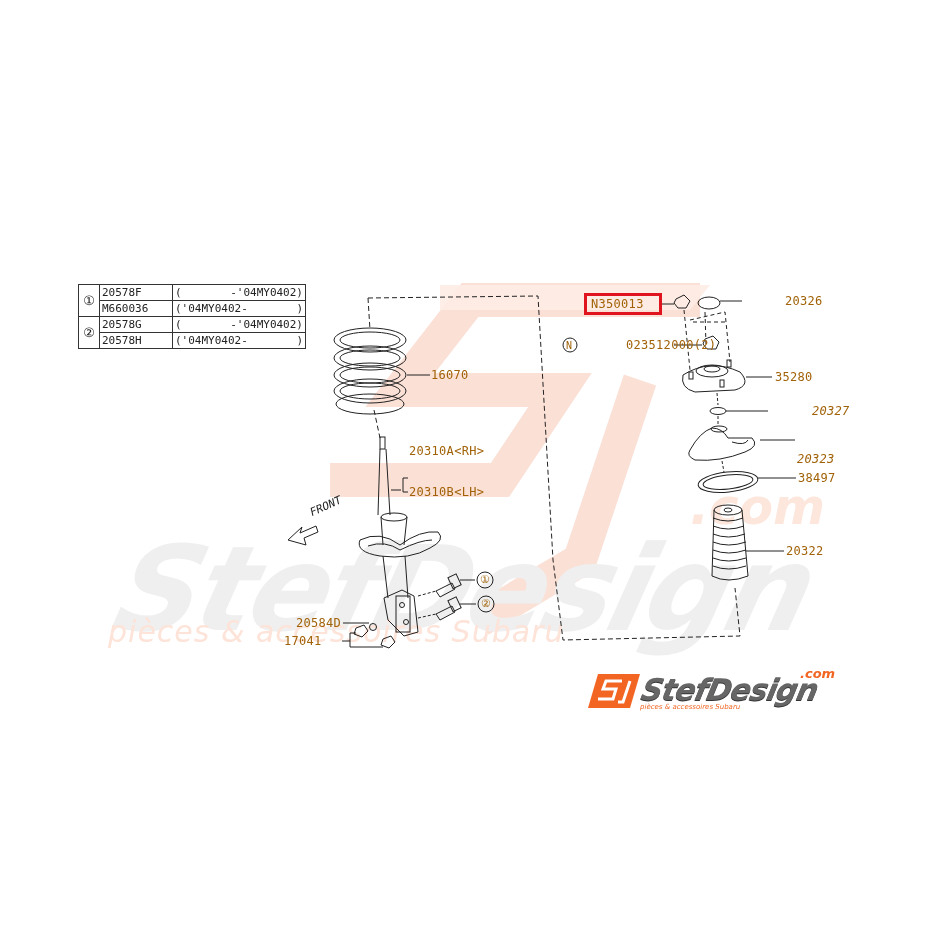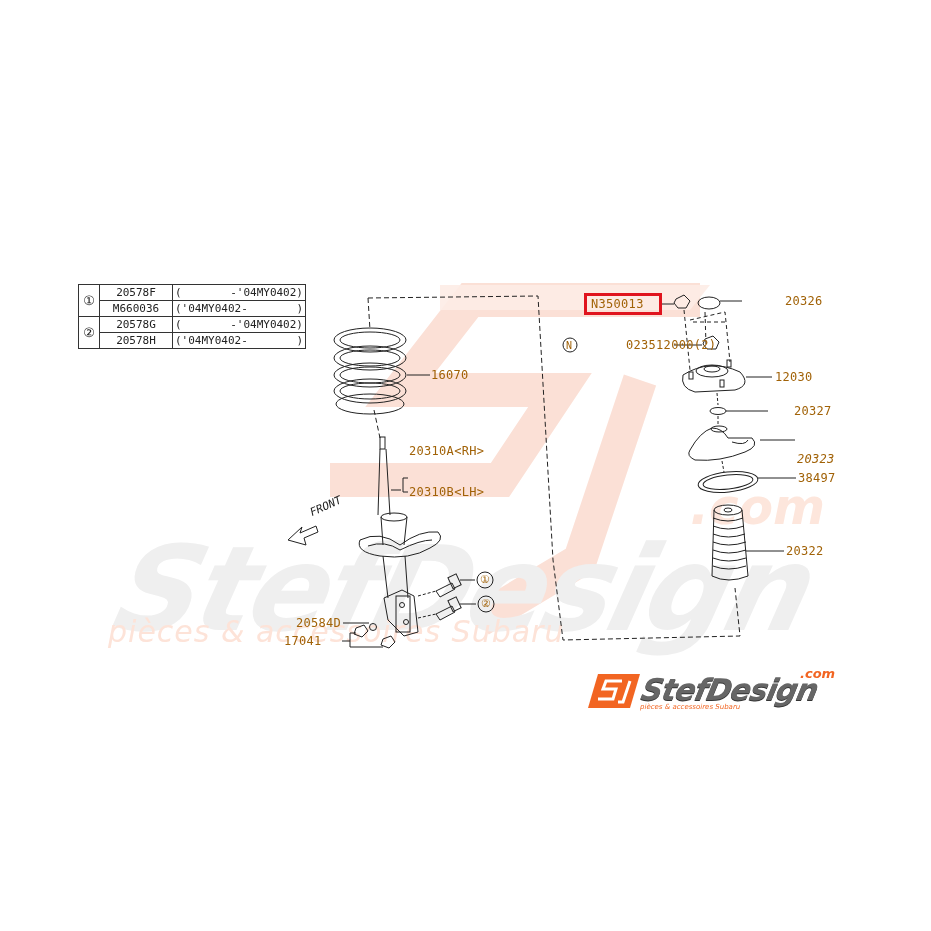--- a/index.html
+++ b/index.html
@@ -6,21 +6,21 @@
   body { width:931px; height:931px; position:relative; overflow:hidden;
          font-family:"DejaVu Sans Mono", monospace; color:#1a1a1a; }
   .lbl { position:absolute; font-family:"DejaVu Sans Mono", monospace; font-size:12px;
          color:#a16207; white-space:nowrap; letter-spacing:0.3px; line-height:14px; }
   svg.main { position:absolute; left:0; top:0; }
   
   .ptable { position:absolute; left:78px; top:284px; border-collapse:collapse;
             font-family:"DejaVu Sans Mono", monospace; font-size:11px; color:#222; }
   .ptable td { border:1px solid #333; padding:0 2px; height:15px; line-height:15px; white-space:nowrap; }
   .ptable td.ref { width:16px; text-align:center; font-size:13px; }
-  .ptable td.pn { width:68px;text-align:center; }
+  .ptable td.pn { width:68px; }
   .ptable td.rng { width:128px; }
   .rng .l { float:left; }
   .rng .r { float:right; }
   .highlight { position:absolute; left:584px; top:293px; width:78px; height:22px;
                border:3px solid #e0141e; box-sizing:border-box; }
   .logo-box { position:absolute; left:588px; top:672px; }
   .logo-text { position:absolute; left:642px; top:672px; font-family:"DejaVu Sans", sans-serif;
                font-style:italic; font-weight:bold; font-size:30px; color:#666;
                letter-spacing:-1px; transform:skewX(-12deg); text-shadow:0 1px 0 #333; }
   .logo-com { position:absolute; left:800px; top:666px; font-family:"DejaVu Sans", sans-serif;
@@ -195,22 +195,22 @@
         </td>
   </tr>
 </tbody>
   </table>
 
 <div class="highlight"></div>
 <div class="lbl" style="left:591px;top:297px;">N350013</div>
 <div class="lbl" style="left:745px;top:294px;margin-left:40px;">20326</div>
 <div class="lbl" style="left:566px;top:339px;font-size:10px;">N</div>
 <div class="lbl" style="left:578px;top:338px;padding-left:48px;">023512000(2)</div>
-<div class="lbl" style="left:775px;top:370px;">12030</div>
-<div class="lbl" style="left:794px;top:404px;">20327</div>
+<div class="lbl" style="left:775px;top:370px;">35280</div>
+<div class="lbl" style="left:812px;top:404px;font-style:italic;">20327</div>
 <div class="lbl" style="left:797px;top:452px;font-style:italic;">20323</div>
 <div class="lbl" style="left:798px;top:471px;">38497</div>
 <div class="lbl" style="left:786px;top:544px;">20322</div>
 <div class="lbl" style="left:431px;top:368px;">16070</div>
 <div class="lbl" style="left:409px;top:444px;">20310A&lt;RH&gt;</div>
 <div class="lbl" style="left:409px;top:485px;">20310B&lt;LH&gt;</div>
 <div class="front">FRONT</div>
 <div class="lbl" style="left:480px;top:573px;font-size:11px;">①</div>
 <div class="lbl" style="left:481px;top:597px;font-size:11px;">②</div>
 <div class="lbl" style="left:296px;top:616px;">20584D</div>

